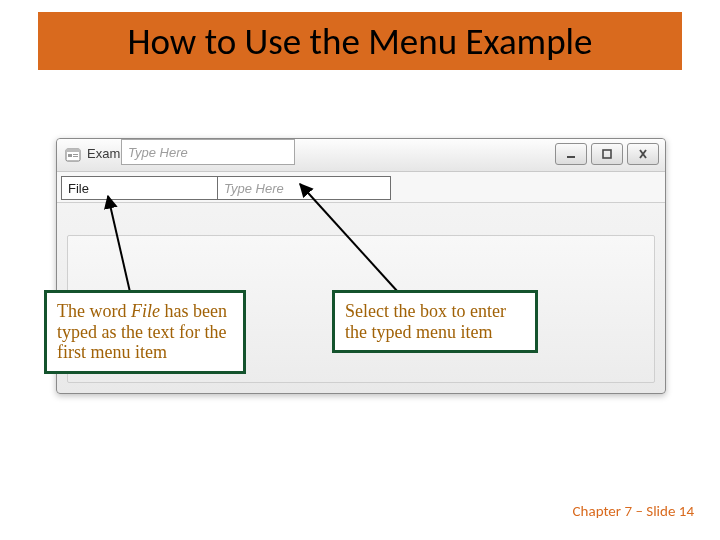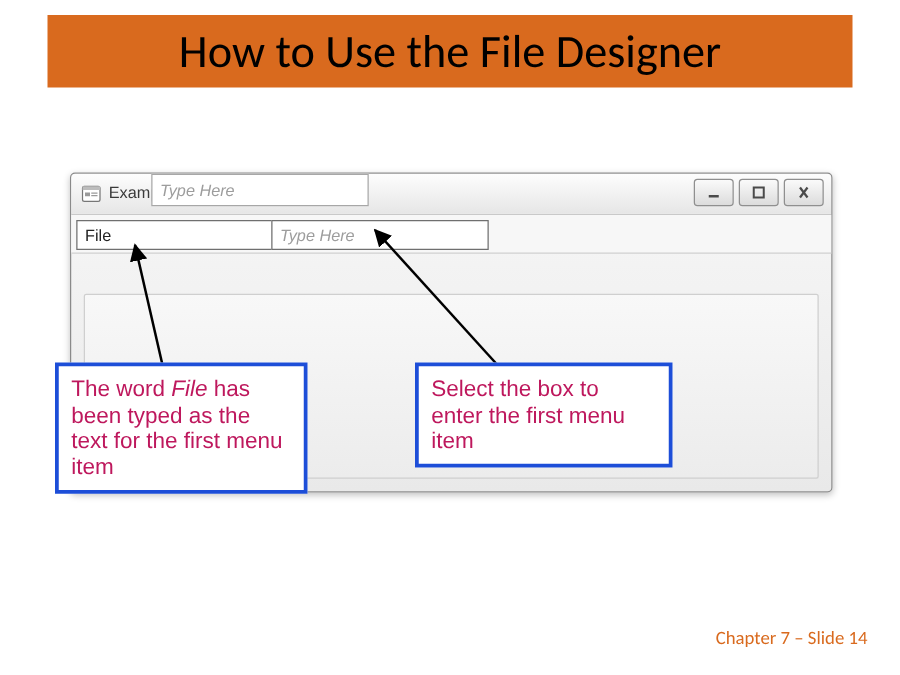--- a/index.html
+++ b/index.html
@@ -125,27 +125,27 @@
     position: absolute;
     left: 10px; right: 10px; top: 96px; bottom: 10px;
     background: linear-gradient(#f8f8f8, #ececec);
     border: 1px solid #cfcfcf;
     border-radius: 2px;
   }
 
   
   .callout {
     position: absolute;
-    border: 3px solid #1d4ed8;
-    background: #fff;
-    font-family: Liberation Sans, sans-serif;
+    border: 3px solid #14532d;
+    background: #fff;
+    font-family: Liberation Serif, serif;
     font-size: 18px;
     line-height: 1.15;
     padding: 8px 10px;
-    color: #be185d;
+    color: #a16207;
   }
   .callout-left  { left: 44px;  top: 290px; width: 176px; }
   .callout-right { left: 332px; top: 290px; width: 180px; }
 
   
   .arrow-svg {
     position: absolute;
     left: 0; top: 0;
     width: 720px; height: 540px;
     pointer-events: none;
@@ -159,21 +159,21 @@
     font-size: 15px;
     color: #d96a1e;
     font-family: Calibri, Arial, sans-serif;
     text-align: center;
   }
 </style>
 </head>
 <body>
 
 <div class="title-wrap">
-  <div class="title-text">How to Use the File Designer</div>
+  <div class="title-text">How to Use the Menu Example</div>
 </div>
 
 <div class="win">
   <div class="win-titlebar">
     <span class="win-appicon">
       <svg width="16" height="16" viewBox="0 0 16 16">
         <rect x="1" y="2" width="14" height="12" rx="1.5" fill="#fff" stroke="#777" stroke-width="1"></rect>
         <rect x="1" y="2" width="14" height="3" fill="#bcbcbc"></rect>
         <rect x="3" y="7" width="4" height="3" fill="#9a9a9a"></rect>
         <rect x="8" y="7" width="5" height="1" fill="#9a9a9a"></rect>
@@ -224,16 +224,16 @@
     </marker>
   </defs>
   <line x1="130" y1="292" x2="108" y2="196" stroke="#000" stroke-width="2" marker-end="url(#ah)"></line>
   <line x1="398" y1="292" x2="300" y2="184" stroke="#000" stroke-width="2" marker-end="url(#ah)"></line>
 </svg>
 
 <div class="callout callout-left">
   <span>The word <i>File</i> has been typed as the text for the first menu item</span>
 </div>
 <div class="callout callout-right">
-  <span>Select the box to enter the first menu item</span>
+  <span>Select the box to enter the typed menu item</span>
 </div>
 
 <div class="footer">Chapter 7 – Slide 14</div>
 
 </body></html>

